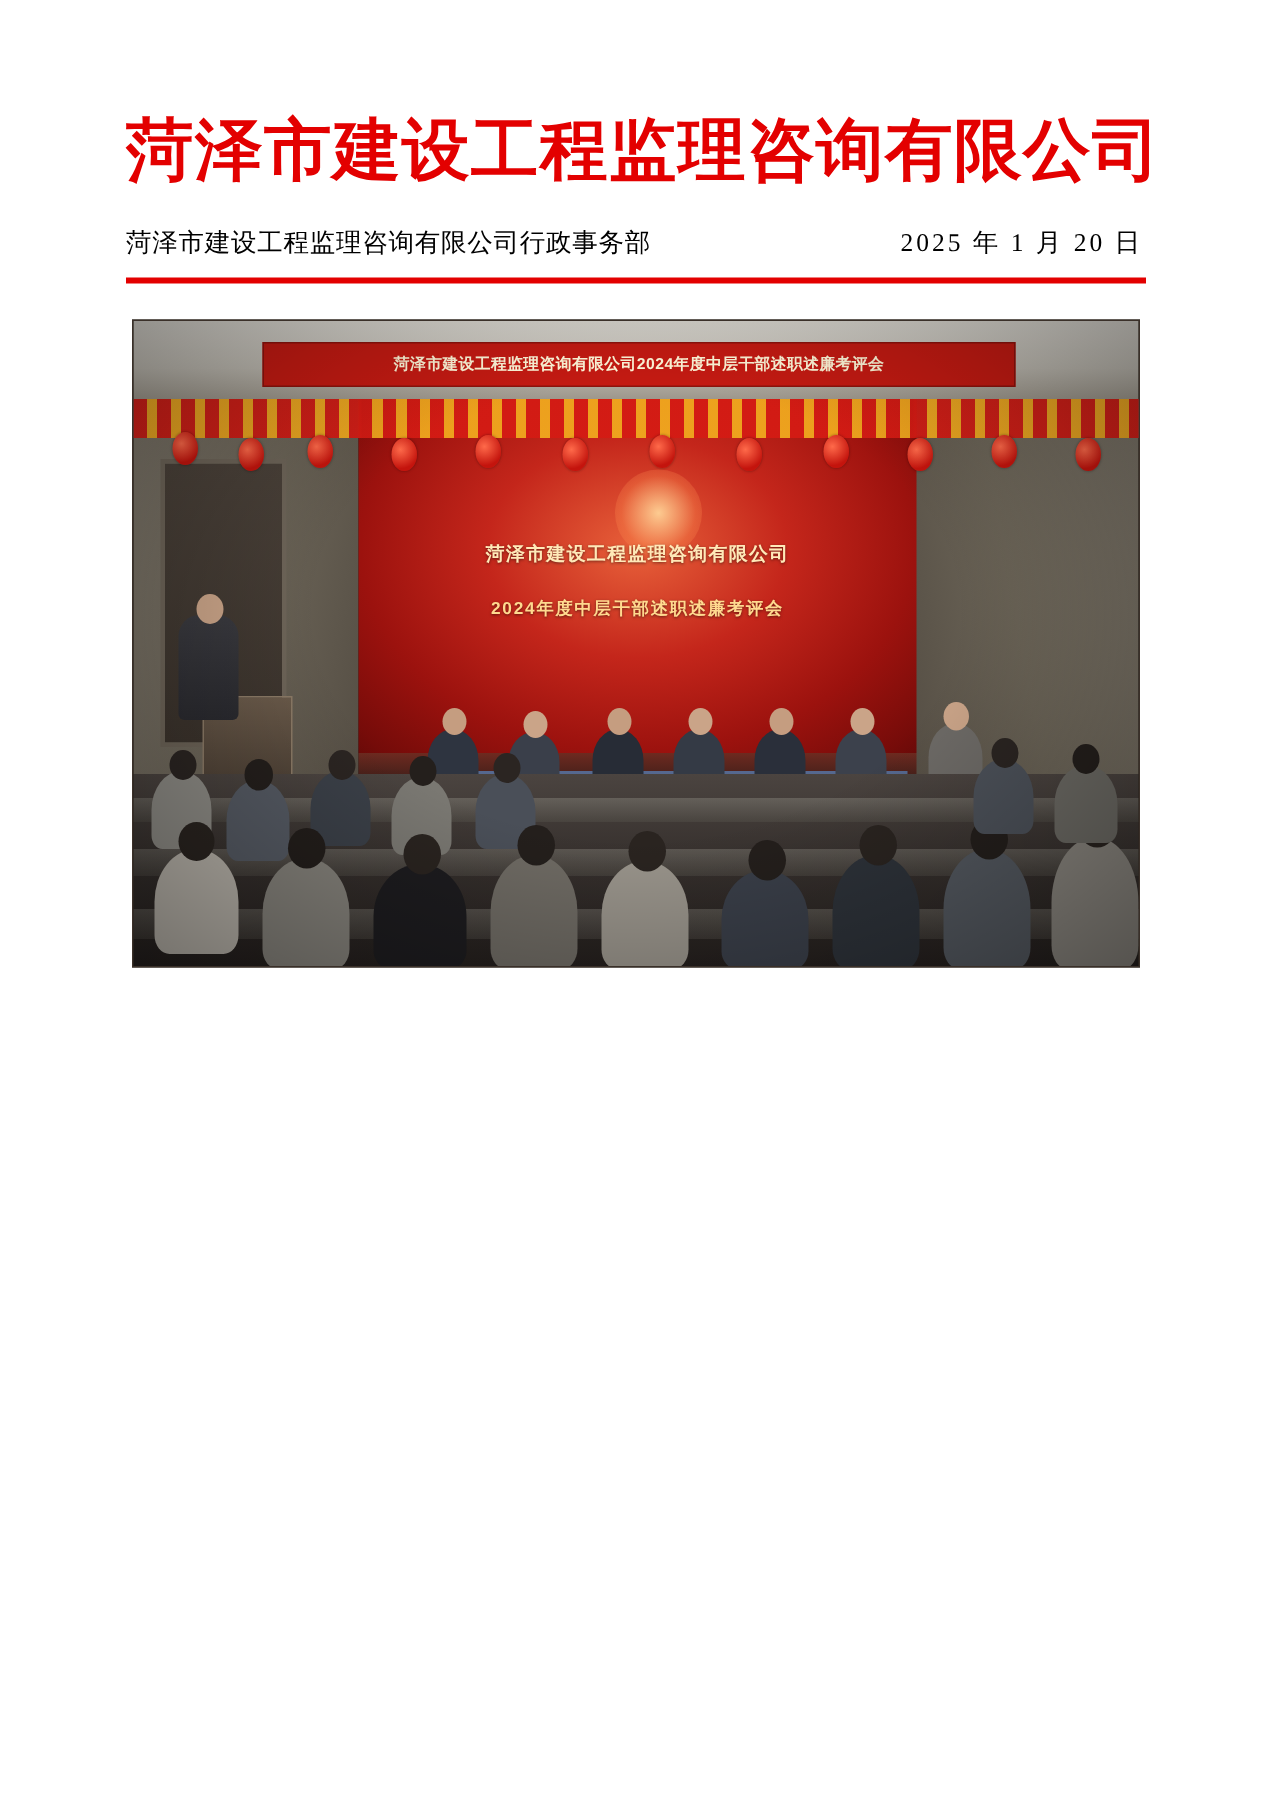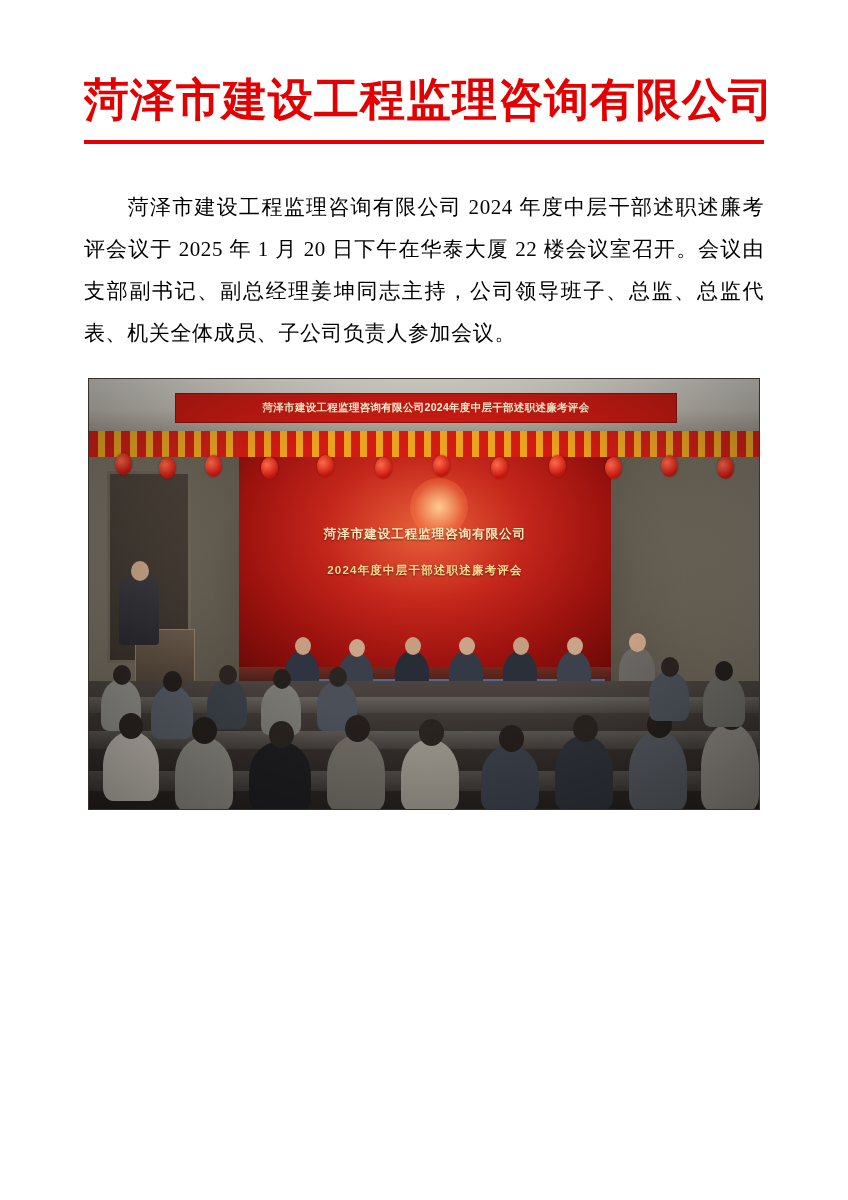--- a/index.html
+++ b/index.html
@@ -230,28 +230,29 @@
     pointer-events: none;
   }
 </style>
 </head>
 <body>
 
 <div class="page">
 
   <div class="masthead">
     <div class="masthead-title">菏泽市建设工程监理咨询有限公司</div>
+    <div class="imprint-row">
+      <div class="imprint-dept">菏泽市建设工程监理咨询有限公司行政事务部</div>
+      <div class="imprint-date">2025 年 1 月 20 日</div>
+    </div>
   </div>
 
   <div class="red-rule"></div>
 
 
-  <div class="article-body">
-    <p>菏泽市建设工程监理咨询有限公司 2024 年度中层干部述职述廉考评会议于 2025 年 1 月 20 日下午在华泰大厦 22 楼会议室召开。会议由支部副书记、副总经理姜坤同志主持，公司领导班子、总监、总监代表、机关全体成员、子公司负责人参加会议。</p>
-  </div>
 
   <div class="photo-wrap">
     <div class="photo">
 
       <div class="ph-ceiling"></div>
       <div class="ph-banner">菏泽市建设工程监理咨询有限公司2024年度中层干部述职述廉考评会</div>
       <div class="ph-speaker"></div>
 
       <div class="ph-wall-left"></div>
       <div class="ph-wall-right"></div>

